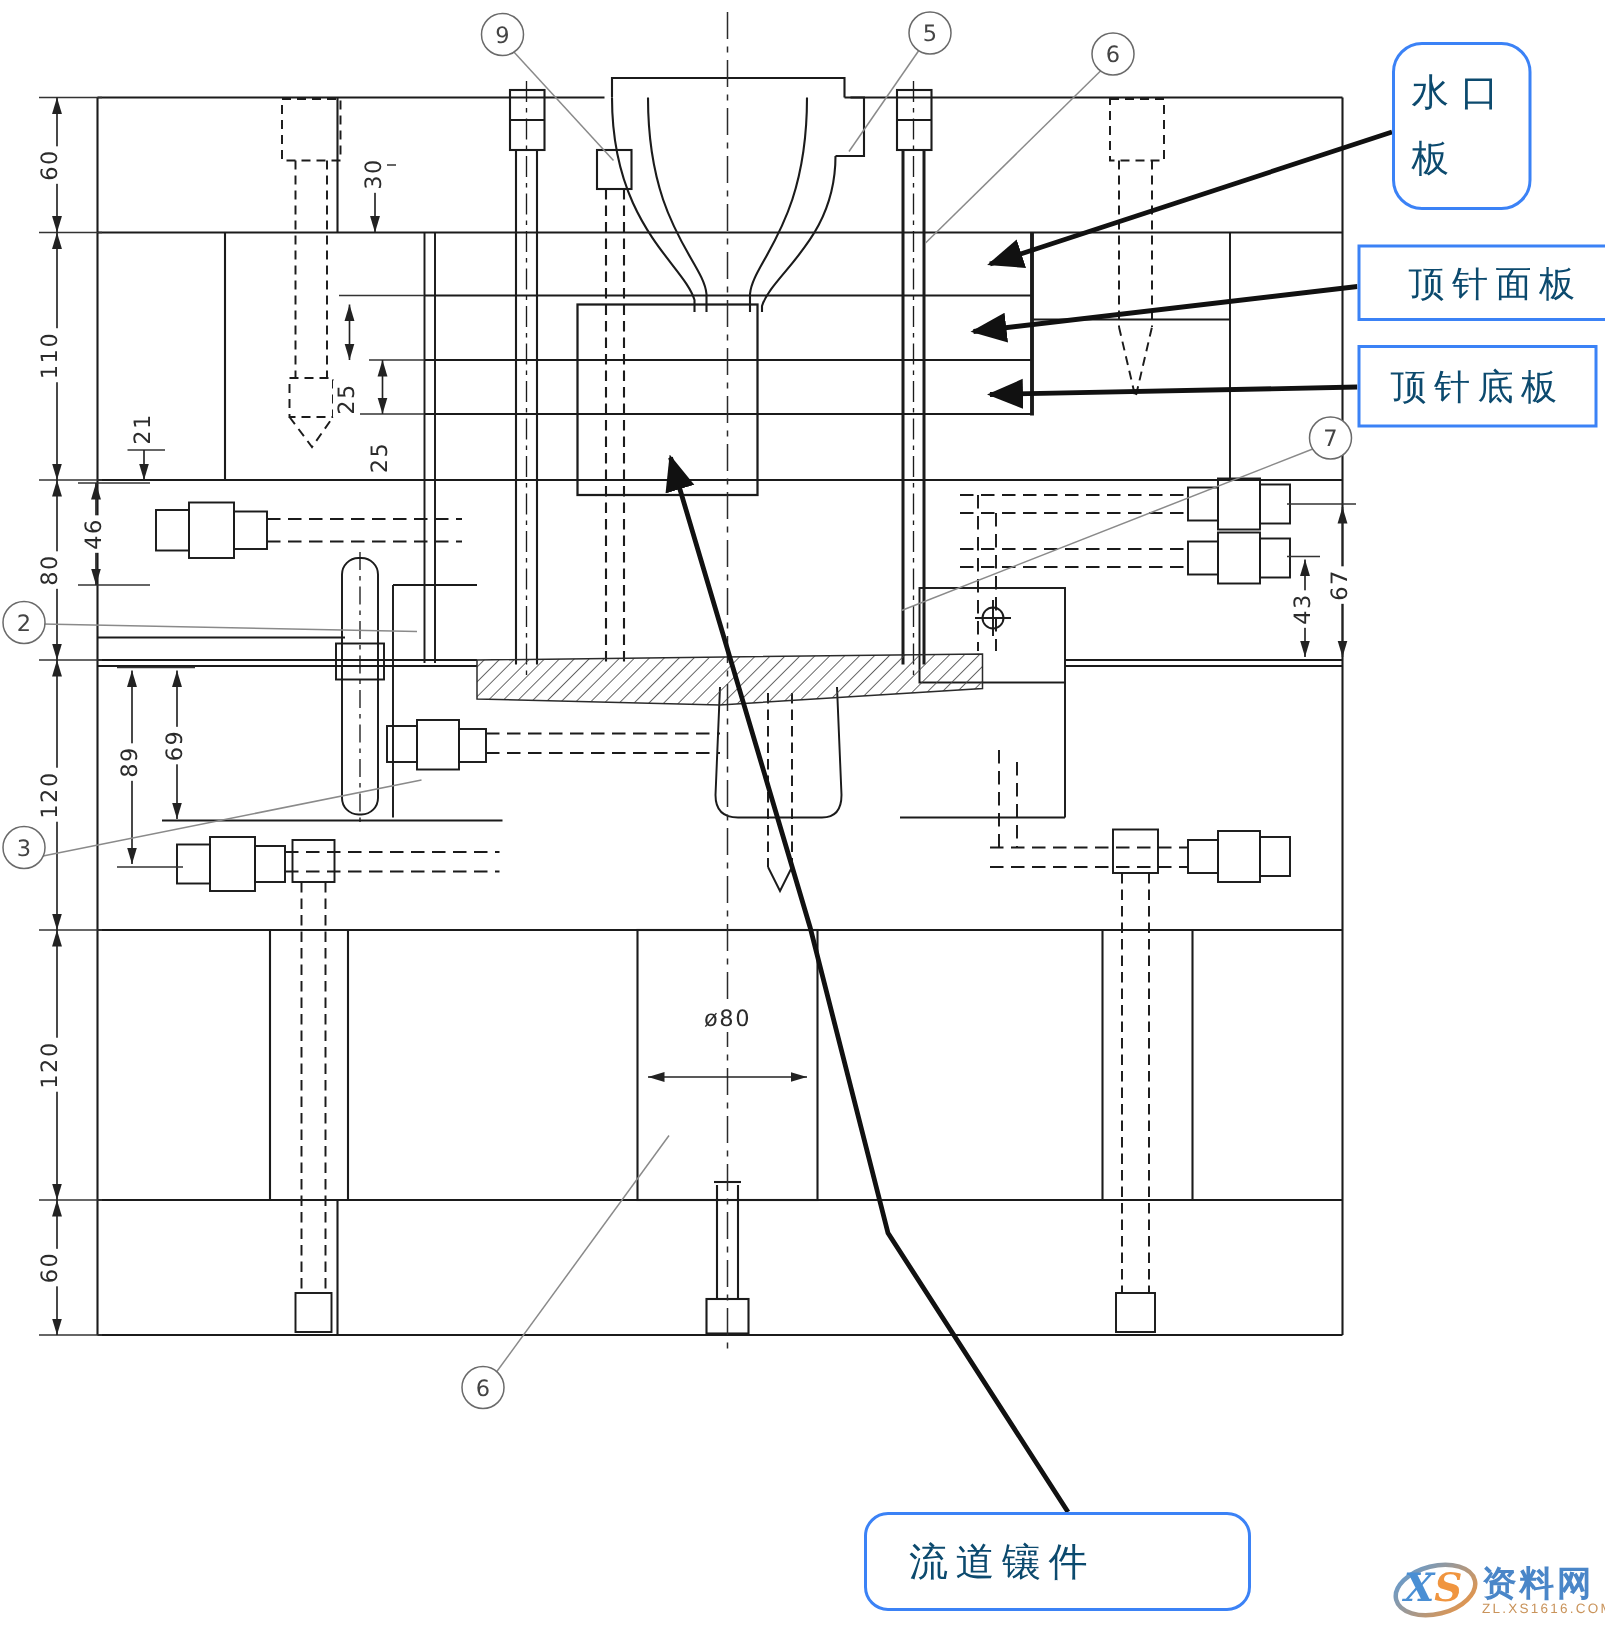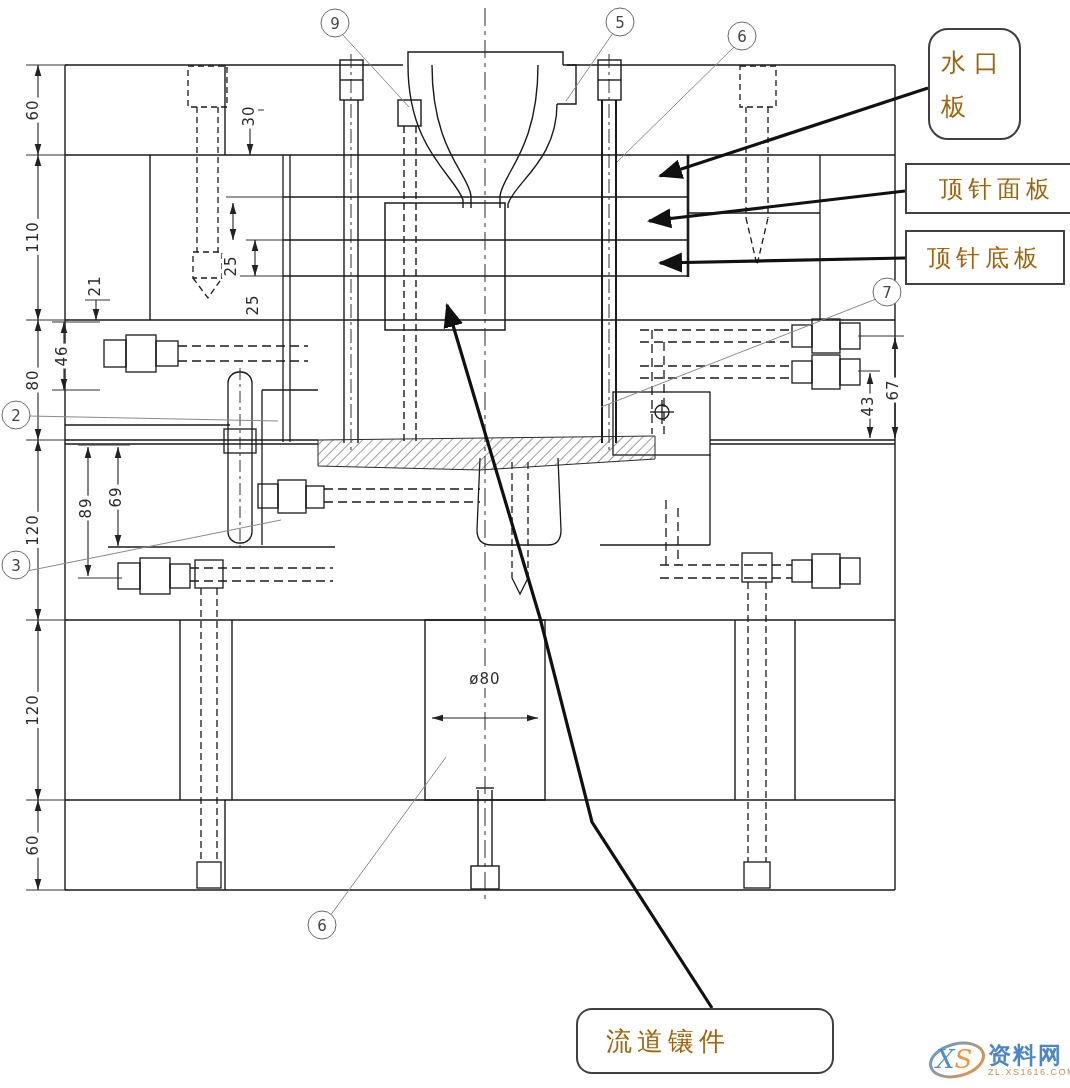--- a/index.html
+++ b/index.html
@@ -9,35 +9,35 @@
   
   .dim{position:absolute;font-size:15px;color:#2b2b2b;letter-spacing:1px;white-space:nowrap;
        background:#fff;padding:0 2px;transform:translate(-50%,-50%) rotate(-90deg);
        font-family:"DejaVu Sans",sans-serif;}
   .dim.h{transform:translate(-50%,-50%);}
   
   .balloon{position:absolute;width:27px;height:27px;border:1.4px solid #6a6a6a;border-radius:50%;
        display:flex;align-items:center;justify-content:center;font-size:15px;color:#444;
        background:#fff;transform:translate(-50%,-50%);font-family:"DejaVu Sans",sans-serif;}
   
-  .lbl{position:absolute;border:2px solid #404040;background:#fff;color:#a16207;
+  .lbl{position:absolute;border:2px solid #3b82f6;background:#fff;color:#0c4a6e;
        display:flex;align-items:center;box-sizing:border-box;}
   .lbl.rounded{border-radius:20px;}
   .lbl-water{left:928px;top:28px;width:93px;height:112px;font-size:25px;letter-spacing:8px;
        padding:6px 0 6px 11px;line-height:44px;flex-wrap:wrap;align-content:center;}
   .lbl-face{left:905px;top:163px;width:184px;height:51px;font-size:24px;letter-spacing:5px;
        justify-content:center;}
   .lbl-bottom{left:905px;top:230px;width:160px;height:55px;font-size:24px;letter-spacing:5px;
        justify-content:center;}
   .lbl-runner{left:576px;top:1008px;width:258px;height:66px;font-size:26px;letter-spacing:5px;
        padding-left:28px;border-radius:16px;}
   
   .wm{position:absolute;left:928px;top:1034px;width:142px;height:52px;display:flex;align-items:center;}
   .wm-oval{position:relative;width:58px;height:44px;flex:0 0 auto;}
-  .wm-xs{position:absolute;left:8px;top:6px;font-size:26px;font-style:italic;font-weight:normal;
+  .wm-xs{position:absolute;left:8px;top:6px;font-size:26px;font-style:italic;font-weight:bold;
        font-family:"DejaVu Serif",serif;}
   .wm-x{color:#4a8fd4;}
   .wm-s{color:#f0953f;}
   .wm-right{display:flex;flex-direction:column;margin-left:2px;}
   .wm-site{font-size:23px;font-weight:bold;color:#4a86c8;letter-spacing:2px;line-height:24px;}
   .wm-url{font-size:9px;color:#c9935a;letter-spacing:1.5px;line-height:11px;}
 </style>
 </head>
 <body>
 

